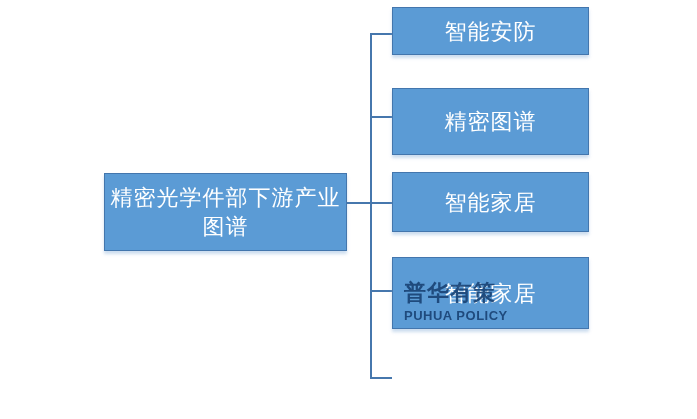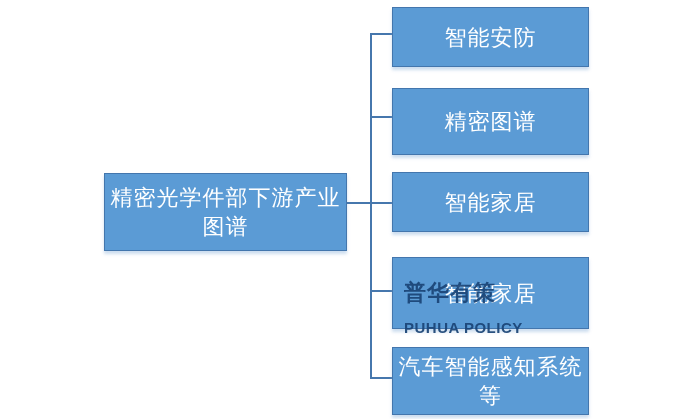--- a/index.html
+++ b/index.html
@@ -34,21 +34,21 @@
     text-align:center;
     font-size:22px;
     letter-spacing:1px;
     line-height:29px;
   }
   .root-box{
     left:104px;top:173px;
     width:243px;height:78px;
   }
   .branch-box{left:392px;width:197px;}
-  .branch-1{top:7px;height:60px;}
+  .branch-1{top:7px;height:48px;}
   .branch-2{top:88px;height:67px;}
   .branch-3{top:172px;height:60px;}
   .branch-4{top:257px;height:72px;}
   .branch-5{top:347px;height:68px;}
   .line{position:absolute;background:var(--connector);}
   .line-v{width:1.5px;}
   .line-h{height:1.5px;}
   .v-trunk{left:370px;top:34px;height:344px;}
   .h-main{left:347px;top:202px;width:45px;}
   .h-stub{left:370px;width:22px;}
@@ -65,25 +65,25 @@
     pointer-events:none;
   }
   .watermark-cn{
     font-size:22px;
     font-weight:bold;
     letter-spacing:1px;
     line-height:26px;
     white-space:nowrap;
   }
   .watermark-en{
-    font-size:15px;
+    font-size:13px;
     font-weight:bold;
     letter-spacing:.5px;
     line-height:15px;
-    margin-top:14px;
+    margin-top:2px;
     white-space:nowrap;
   }
 </style>
 </head>
 <body>
 
 <div class="canvas">
 
   <div class="box root-box">
     <div>精密光学件部下游产业</div>
@@ -106,23 +106,19 @@
   </div>
 
   <div class="box branch-box branch-3">
     <div>智能家居</div>
   </div>
 
   <div class="box branch-box branch-4">
     <div>智能家居</div>
   </div>
 
-  <div class="box branch-box branch-5">
-    <div>汽车智能感知系统</div>
-    <div>等</div>
-  </div>
 
   <div class="watermark">
     <div class="watermark-cn">普华有策</div>
     <div class="watermark-en">PUHUA POLICY</div>
   </div>
 
 </div>
 
 </body></html>

